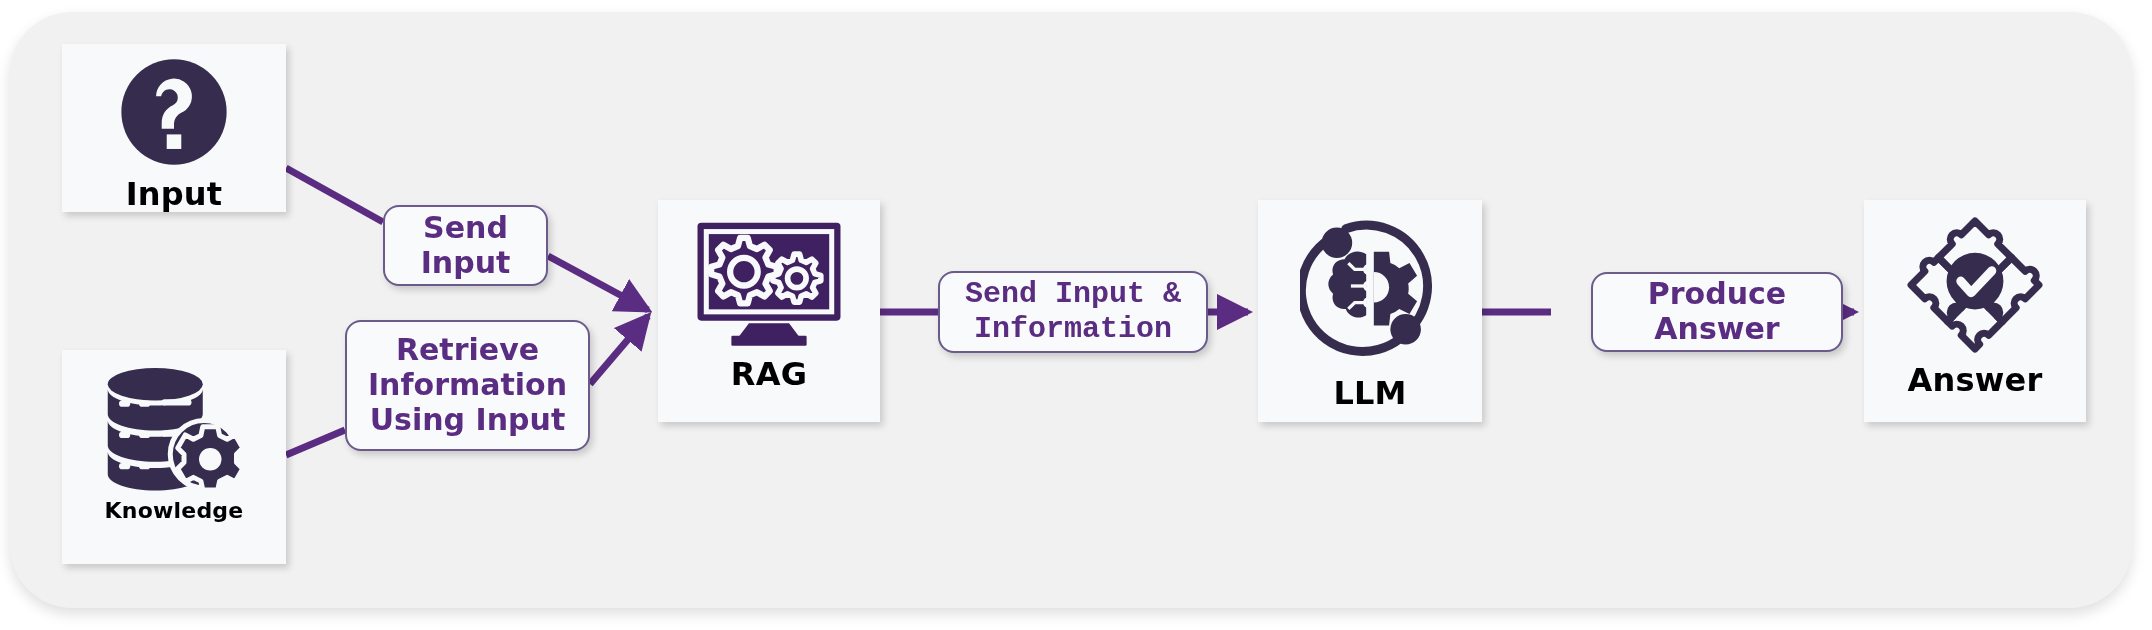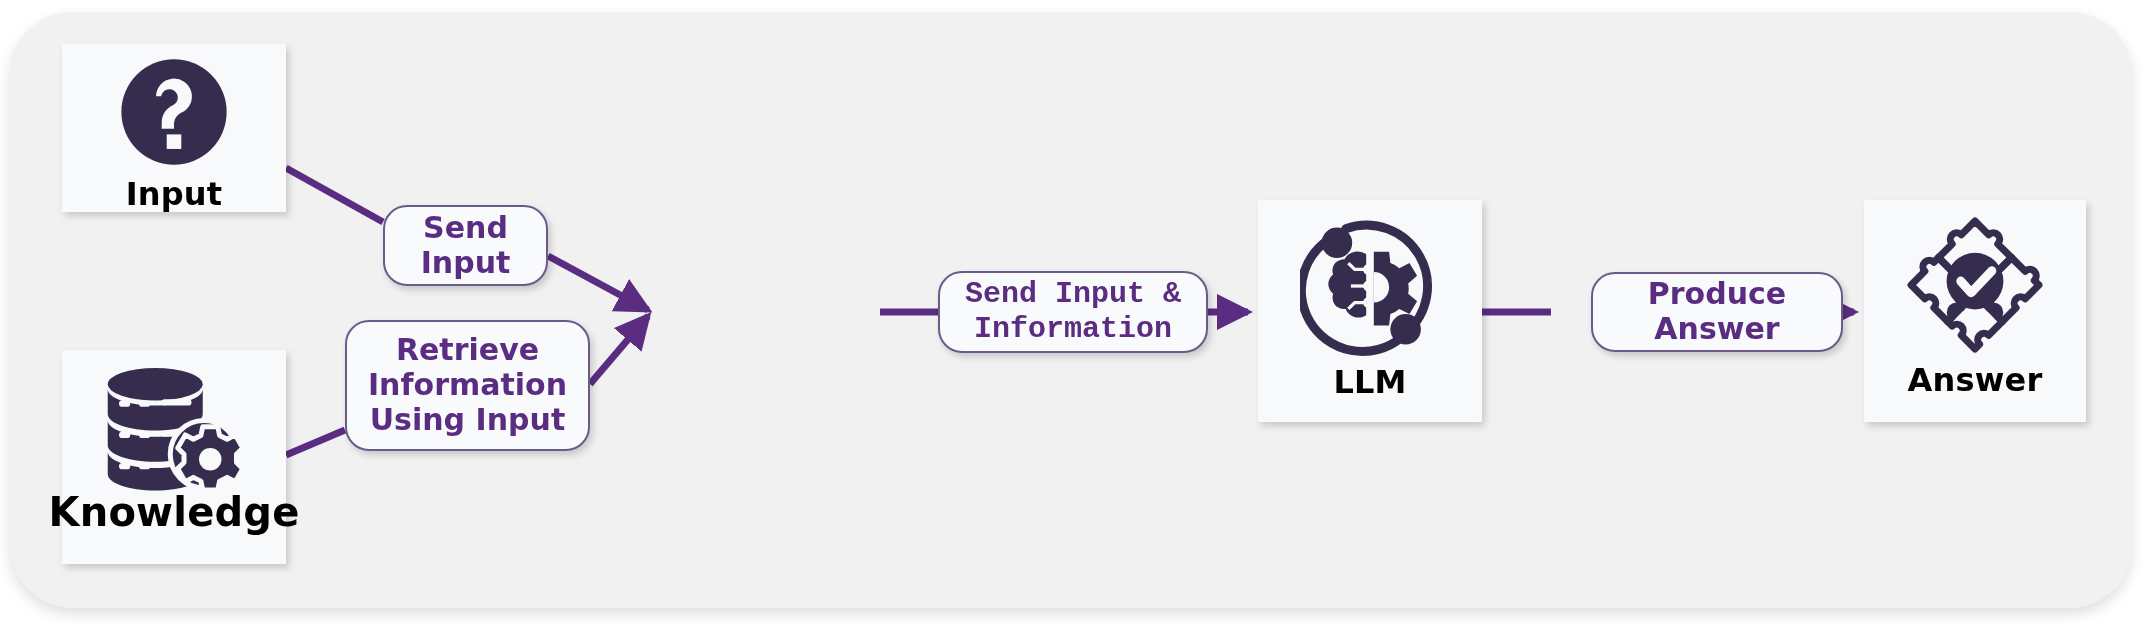--- a/index.html
+++ b/index.html
@@ -24,37 +24,37 @@
     font-family:"DejaVu Sans",sans-serif;font-weight:bold;color:#000000;
     letter-spacing:0.2px;text-align:center;line-height:1;
   }
 
   #node-input{left:62px;top:44px;width:224px;height:168px;}
   #node-input .glyph{margin-top:12px;}
   #node-input .caption{font-size:32px;margin-top:10px;}
 
   #node-knowledge{left:62px;top:350px;width:224px;height:214px;}
   #node-knowledge .glyph{margin-top:14px;}
-  #node-knowledge .caption{font-size:40px;margin-top:0;}
+  #node-knowledge .caption{font-size:22px;margin-top:8px;}
 
   #node-rag{left:658px;top:200px;width:222px;height:222px;}
   #node-rag .glyph{margin-top:20px;}
   #node-rag .caption{font-size:32px;margin-top:12px;}
 
   #node-llm{left:1258px;top:200px;width:224px;height:222px;}
   #node-llm .glyph{margin-top:16px;}
-  #node-llm .caption{font-size:32px;margin-top:10px;}
+  #node-llm .caption{font-size:32px;margin-top:21px;}
 
   #node-answer{left:1864px;top:200px;width:222px;height:222px;}
   #node-answer .glyph{margin-top:14px;}
   #node-answer .caption{font-size:32px;margin-top:8px;}
 
   .edge-label{
     position:absolute;background:#f8fafc;border:2px solid #6b5a8a;
-    border-radius:24px;box-shadow:3px 4px 7px rgba(0,0,0,0.17);
+    border-radius:16px;box-shadow:3px 4px 7px rgba(0,0,0,0.17);
     display:flex;align-items:center;justify-content:center;
     color:#5b2d82;font-family:"DejaVu Sans",sans-serif;font-weight:bold;
     font-size:30px;line-height:1.16;text-align:center;
     padding:26px 16px;box-sizing:border-box;white-space:pre-line;
   }
   #lbl-send-input{left:383px;top:205px;width:165px;height:81px;}
   #lbl-retrieve{left:345px;top:320px;width:245px;height:131px;}
   #lbl-send-info{left:938px;top:271px;width:270px;height:82px;font-family:Liberation Mono, monospace;}
   #lbl-produce{left:1551px;top:272px;width:252px;height:80px;margin-left:40px;}
 </style>
@@ -119,20 +119,39 @@
           <g fill="#352c4e" stroke="#f8f9fb" stroke-width="4" stroke-linejoin="round">
             <path d="M-6 -26 h12 l1.5 7 l6 3 l6.5 -3.5 l6 10.5 l-5 5 l0 6.5 l5 5 l-6 10.5 l-6.5 -3.5 l-6 3 l-1.5 7 h-12 l-1.5 -7 l-6 -3 l-6.5 3.5 l-6 -10.5 l5 -5 l0 -6.5 l-5 -5 l6 -10.5 l6.5 3.5 l6 -3 z"></path>
           </g>
           <circle cx="0" cy="0" r="9" fill="#f8f9fb"></circle>
         </g>
       </svg>
     </div>
     <div class="caption">Knowledge</div>
   </div>
 
+  <div class="node" id="node-rag">
+    <div class="glyph">
+      <svg width="148" height="126" viewBox="0 0 118 100">
+        <rect x="2" y="2" width="114" height="78" rx="3" fill="#3f2060"></rect>
+        <rect x="9" y="9" width="100" height="64" fill="none" stroke="#f8f9fb" stroke-width="4"></rect>
+        <g fill="none" stroke="#f8f9fb" stroke-width="5" stroke-linejoin="round">
+          <path d="M36 14 l6 0 l1.8 6.6 l5.6 2.3 l6 -3.4 l4.2 4.2 l-3.4 6 l2.3 5.6 l6.6 1.8 l0 6 l-6.6 1.8 l-2.3 5.6 l3.4 6 l-4.2 4.2 l-6 -3.4 l-5.6 2.3 l-1.8 6.6 l-6 0 l-1.8 -6.6 l-5.6 -2.3 l-6 3.4 l-4.2 -4.2 l3.4 -6 l-2.3 -5.6 l-6.6 -1.8 l0 -6 l6.6 -1.8 l2.3 -5.6 l-3.4 -6 l4.2 -4.2 l6 3.4 l5.6 -2.3 z"></path>
+          <circle cx="39" cy="41" r="11"></circle>
+        </g>
+        <g fill="none" stroke="#f8f9fb" stroke-width="4.5" stroke-linejoin="round">
+          <path d="M79 27 l4.4 0 l1.3 4.8 l4.1 1.7 l4.4 -2.5 l3.1 3.1 l-2.5 4.4 l1.7 4.1 l4.8 1.3 l0 4.4 l-4.8 1.3 l-1.7 4.1 l2.5 4.4 l-3.1 3.1 l-4.4 -2.5 l-4.1 1.7 l-1.3 4.8 l-4.4 0 l-1.3 -4.8 l-4.1 -1.7 l-4.4 2.5 l-3.1 -3.1 l2.5 -4.4 l-1.7 -4.1 l-4.8 -1.3 l0 -4.4 l4.8 -1.3 l1.7 -4.1 l-2.5 -4.4 l3.1 -3.1 l4.4 2.5 l4.1 -1.7 z"></path>
+          <circle cx="81.2" cy="46.3" r="7.4"></circle>
+        </g>
+        <path d="M43 82 h32 l9 12 h-50 z" fill="#3f2060"></path>
+        <rect x="29" y="92" width="60" height="8" rx="1" fill="#3f2060"></rect>
+      </svg>
+    </div>
+    <div class="caption">RAG</div>
+  </div>
 
   <div class="node" id="node-llm">
     <div class="glyph">
       <svg width="140" height="140" viewBox="0 0 110 110">
         <path d="M31 14 A48 48 0 1 0 79 96" fill="none" stroke="#352c4e" stroke-width="7" stroke-linecap="round"></path>
         <path d="M36 10 A48 48 0 0 1 83 92" fill="none" stroke="#352c4e" stroke-width="7" stroke-linecap="round"></path>
         <circle cx="29" cy="21" r="12" fill="#352c4e"></circle>
         <circle cx="83" cy="89" r="12" fill="#352c4e"></circle>
         <path d="M52 30 c-6 -4 -14 -2 -17 4 c-7 0 -11 6 -9 12 c-5 4 -5 11 0 15 c-2 7 3 13 10 12 c2 6 10 9 16 5 z" fill="#352c4e"></path>
         <g fill="none" stroke="#f8f9fb" stroke-width="2.6">

